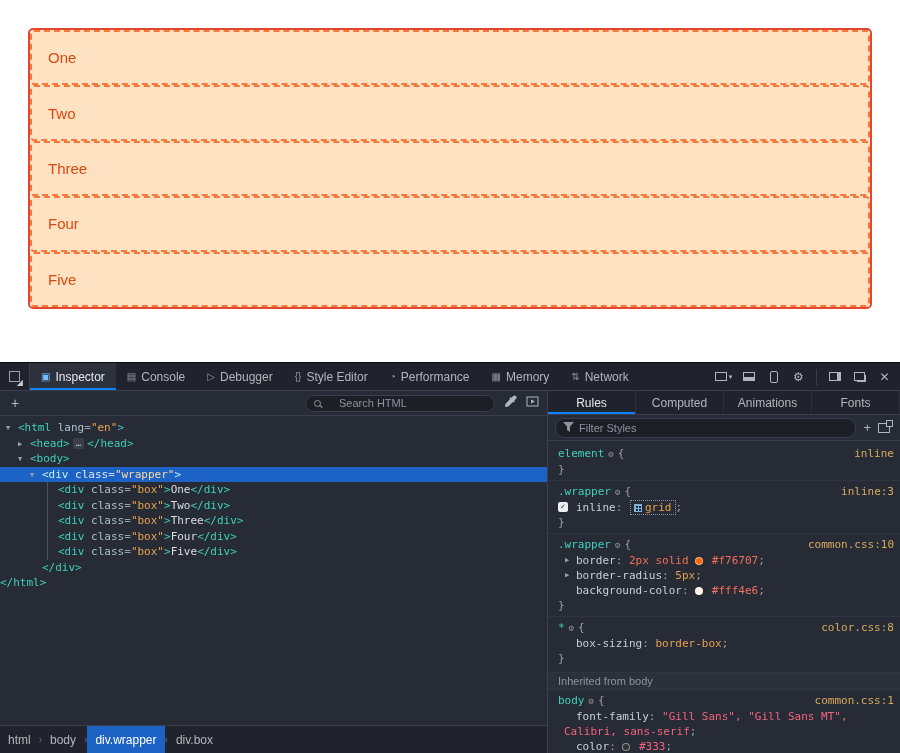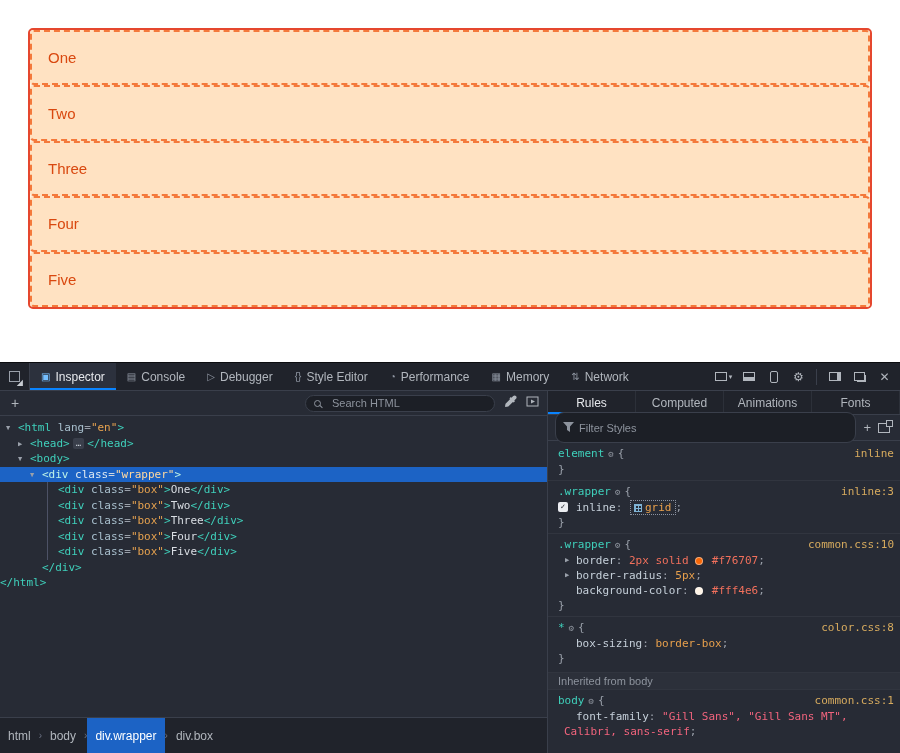--- a/index.html
+++ b/index.html
@@ -33,21 +33,21 @@
   .ri-windows-shape::before { content:""; position:absolute; left:-4px; top:-4px; width:9px; height:7px;
                               border:1px solid #b1b6bd; background:#20232b; }
   .ri-sep { width:1px; height:16px; background:#3a3f4b; margin:0 4px; }
   .caret { font-size:7px; margin-left:2px; }
 
   .dt-main { display:flex; height:362px; }
   .dt-left { flex:1; min-width:0; display:flex; flex-direction:column; border-right:1px solid #3a3f4b; }
   .mk-toolbar { height:25px; display:flex; align-items:center; border-bottom:1px solid #3a3f4b; padding:0 8px; gap:9px; }
   .add-btn { color:#b1b6bd; font-size:14px; width:14px; text-align:center; }
   .search-wrap { margin-left:auto; width:190px; height:17px; background:#1c1f26; border:1px solid #3a3f4b;
-                 border-radius:9px; display:flex; align-items:center; padding:0 8px; gap:11px; }
+                 border-radius:9px; display:flex; align-items:center; padding:0 8px; gap:18px; }
   .search-wrap input, .filter-wrap input { flex:1; min-width:0; background:transparent; border:none; outline:none;
                  color:#d7dbe2; font-size:11px; font-family:inherit; }
   input::placeholder { color:#8d939d; }
   .mag-ico { width:7px; height:7px; border:1px solid #8d939d; border-radius:50%; position:relative; flex:none; }
   .mag-ico::after { content:""; position:absolute; width:4px; height:1px; background:#8d939d;
                     transform:rotate(45deg); right:-3px; bottom:-1px; }
 
   .mk-tree { flex:1; overflow:hidden; padding-top:4px; font-family:"DejaVu Sans Mono","Liberation Mono",monospace;
              font-size:11px; position:relative; }
   .m-line { height:15.5px; line-height:15.5px; position:relative; white-space:pre; color:#b6bcc6; }
@@ -60,32 +60,32 @@
   .c-punc { color:#9aa0aa; }
   .c-val { color:#e8a34f; }
   .c-text { color:#d9dde3; }
   .chip { display:inline-block; background:#3a3f4b; color:#c6ccd4; border-radius:2px; padding:0 3px; margin:0 3px;
           font-size:9px; line-height:11px; vertical-align:1px; }
   .m-line.selected .c-tag { color:#bdf3e8; }
   .m-line.selected .c-attr { color:#dfeaf2; }
   .m-line.selected .c-val { color:#ffd9a0; }
   .m-line.selected .c-punc { color:#cfd6df; }
 
-  .breadcrumbs { height:36px; background:#20232b; border-top:1px solid #3a3f4b; display:flex; align-items:center; }
+  .breadcrumbs { height:28px; background:#20232b; border-top:1px solid #3a3f4b; display:flex; align-items:center; }
   .bc-item { padding:0 8px; height:100%; display:flex; align-items:center; color:#b1b6bd; }
   .bc-item.selected { background:var(--sel,#1c63c5); color:#fff; }
   .bc-sep { color:#6a7080; font-size:10px; }
 
   
   .dt-rules { width:352px; display:flex; flex-direction:column; background:#272b35; }
   .rules-tabs { height:24px; background:#20232b; display:flex; border-bottom:1px solid #3a3f4b; }
   .r-tab { flex:1; display:flex; align-items:center; justify-content:center; color:#b1b6bd; border-right:1px solid #2c3039; }
   .r-tab.active { color:#e6e8ec; box-shadow:inset 0 -2px 0 var(--accent,#0a84ff); }
   .filter-row { height:26px; display:flex; align-items:center; padding:0 7px; gap:7px; border-bottom:1px solid #3a3f4b; }
-  .filter-wrap { flex:1; height:31px; background:#1c1f26; border:1px solid #3a3f4b; border-radius:9px;
+  .filter-wrap { flex:1; height:20px; background:#1c1f26; border:1px solid #3a3f4b; border-radius:9px;
                  display:flex; align-items:center; padding:0 7px; gap:5px; }
   .plus2 { color:#b1b6bd; font-size:13px; }
   .cls-ico { width:12px; height:10px; border:1px solid #b1b6bd; position:relative; margin-right:3px; }
   .cls-ico::after { content:""; position:absolute; right:-4px; top:-4px; width:5px; height:5px;
                     border:1px solid #b1b6bd; background:#272b35; }
 
   .rules-body { flex:1; overflow:hidden; font-family:"DejaVu Sans Mono","Liberation Mono",monospace; font-size:11px; padding-top:2px; }
   .rule { border-top:1px solid #31353f; padding:3px 6px 3px 10px; }
   .rule:first-child { border-top:none; }
   .r-line { line-height:15px; white-space:pre-wrap; position:relative; color:#b6bcc6; }
@@ -278,17 +278,18 @@
           <div class="rule">
             <div class="r-line"><span class="r-src">color.css:8</span><span class="c-sel">*</span><span class="r-gear">⚙</span><span class="c-punc">{</span></div>
             <div class="r-line decl"><span class="c-prop">box-sizing</span><span class="c-punc">: </span><span class="v-amber">border-box</span><span class="c-punc">;</span></div>
             <div class="r-line"><span class="c-punc">}</span></div>
           </div>
           <div class="inh-bar">Inherited from body</div>
           <div class="rule">
             <div class="r-line"><span class="r-src">common.css:1</span><span class="c-sel">body</span><span class="r-gear">⚙</span><span class="c-punc">{</span></div>
             <div class="r-line decl"><span class="c-prop">font-family</span><span class="c-punc">: </span><span class="v-pink">"Gill Sans", "Gill Sans MT",</span></div>
             <div class="r-line wrapline"><span class="v-pink">Calibri, sans-serif</span><span class="c-punc">;</span></div>
+            <div class="r-line decl"><span class="c-prop">color</span><span class="c-punc">: </span><span class="swatch" style="background: rgb(51, 51, 51);"></span><span class="v-pink"> #333</span><span class="c-punc">;</span></div>
           </div>
         </div>
     </div>
   </div>
 </div>
 
 </body></html>

